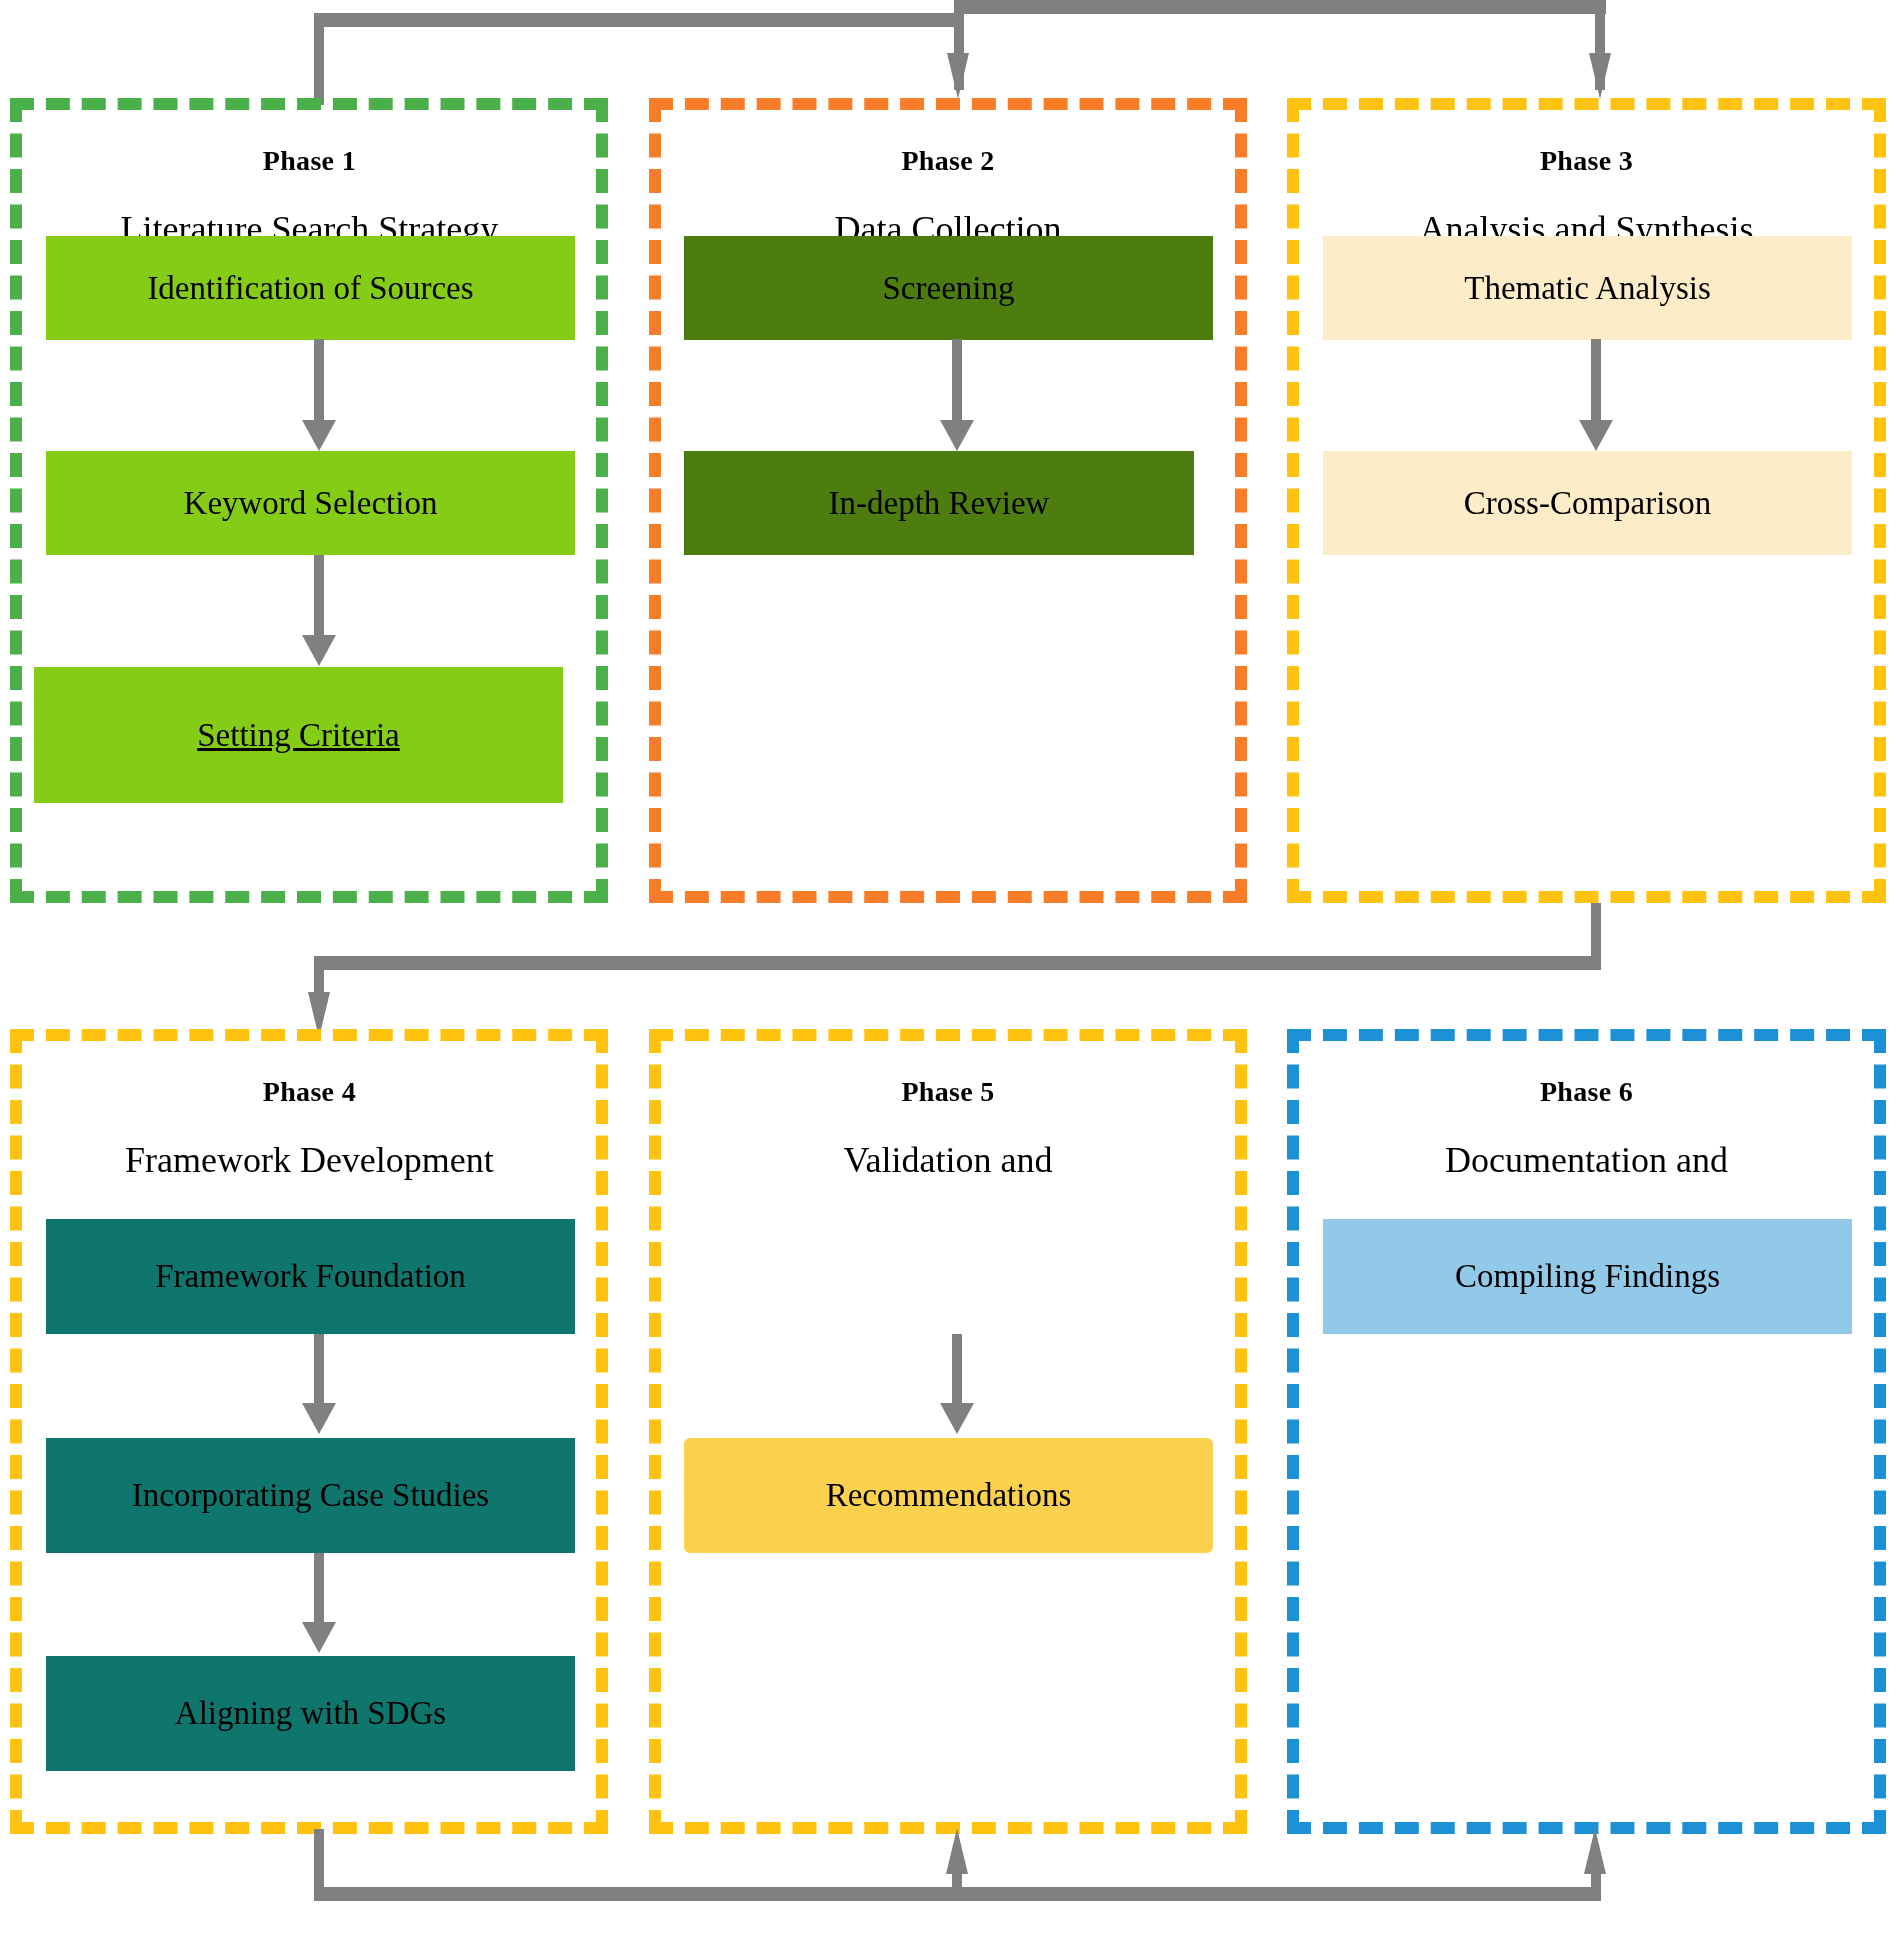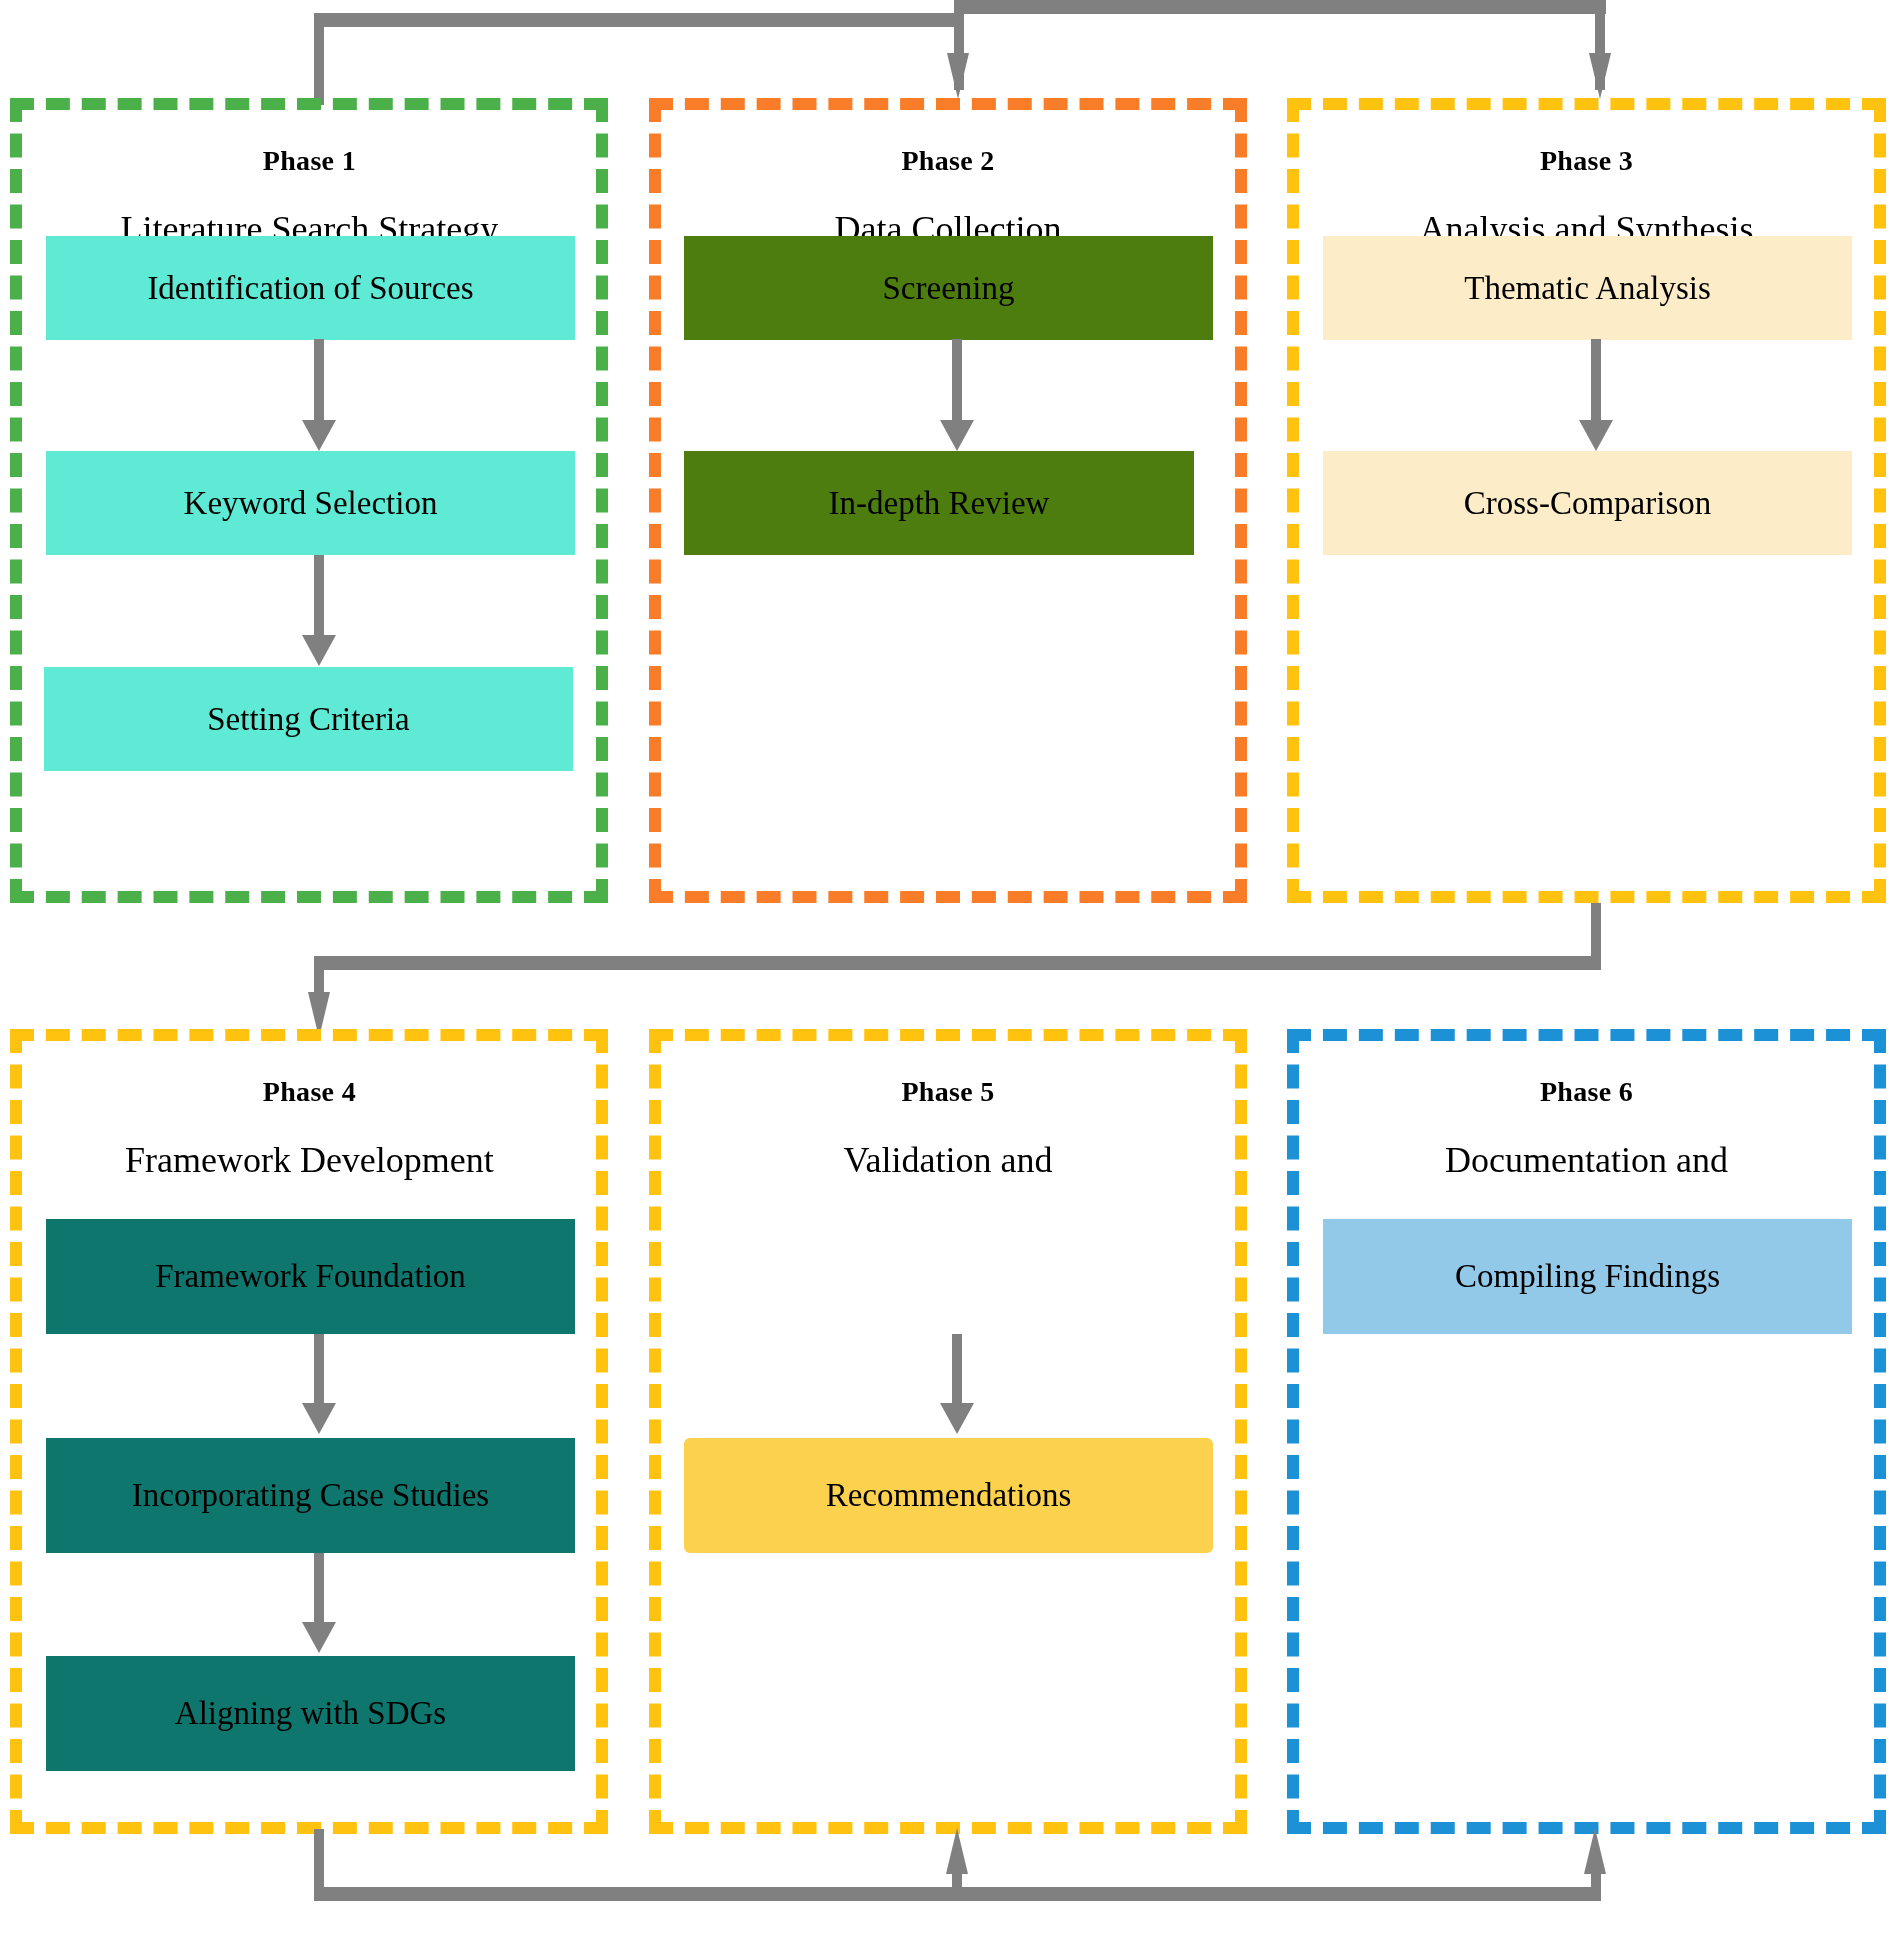--- a/index.html
+++ b/index.html
@@ -49,21 +49,21 @@
     position:absolute;
     box-sizing:border-box;
     display:flex;
     align-items:center;
     justify-content:center;
     font-size:33px;
     color:#000000;
     text-align:center;
     line-height:1.1;
   }
-  .fill-green-l {background:#5eead4;}
+  .fill-green-l {background:#84cc16;}
   .fill-orange-l{background:#4d7c0f;}
   .fill-yellow-l{background:#fcedc8;}
   .fill-yellow-m{background:#0f766e;}
   .fill-yellow-s{background:#fbd14d;}
   .fill-blue-m  {background:#93c9e8;}
 
   
   .conn{
     position:absolute;
     background:#808080;
@@ -110,21 +110,21 @@
   </div>
 
   <div class="step fill-green-l" style="left:46px; top:236px; width:529px; height:104px;">Identification of Sources</div>
   <div class="conn" style="left:314px; top:339px; width:10.4px; height:83px;"></div>
   <div class="arrow-down" style="left:302px; top:420px;"></div>
 
   <div class="step fill-green-l" style="left:46px; top:451px; width:529px; height:104px;">Keyword Selection</div>
   <div class="conn" style="left:314px; top:555px; width:10.4px; height:83px;"></div>
   <div class="arrow-down" style="left:302px; top:635px;"></div>
 
-  <div class="step fill-green-l" style="left:44px; top:667px; width:529px; height:104px;">Setting Criteria</div>
+  <div class="step fill-green-l" style="left:34px; top:667px; width:529px; height:136px;text-decoration:underline;">Setting Criteria</div>
 
   <div class="phase orange" style="left:649px; top:98px; width:598px; height:805px;">
     <div class="phase-title" style="top:35px;">Phase 2</div>
     <div class="phase-subtitle" style="top:98px;">Data Collection</div>
   </div>
 
   <div class="step fill-orange-l" style="left:684px; top:236px; width:529px; height:104px;">Screening</div>
   <div class="conn" style="left:952px; top:339px; width:10.4px; height:83px;"></div>
   <div class="arrow-down" style="left:940px; top:420px;"></div>
 

